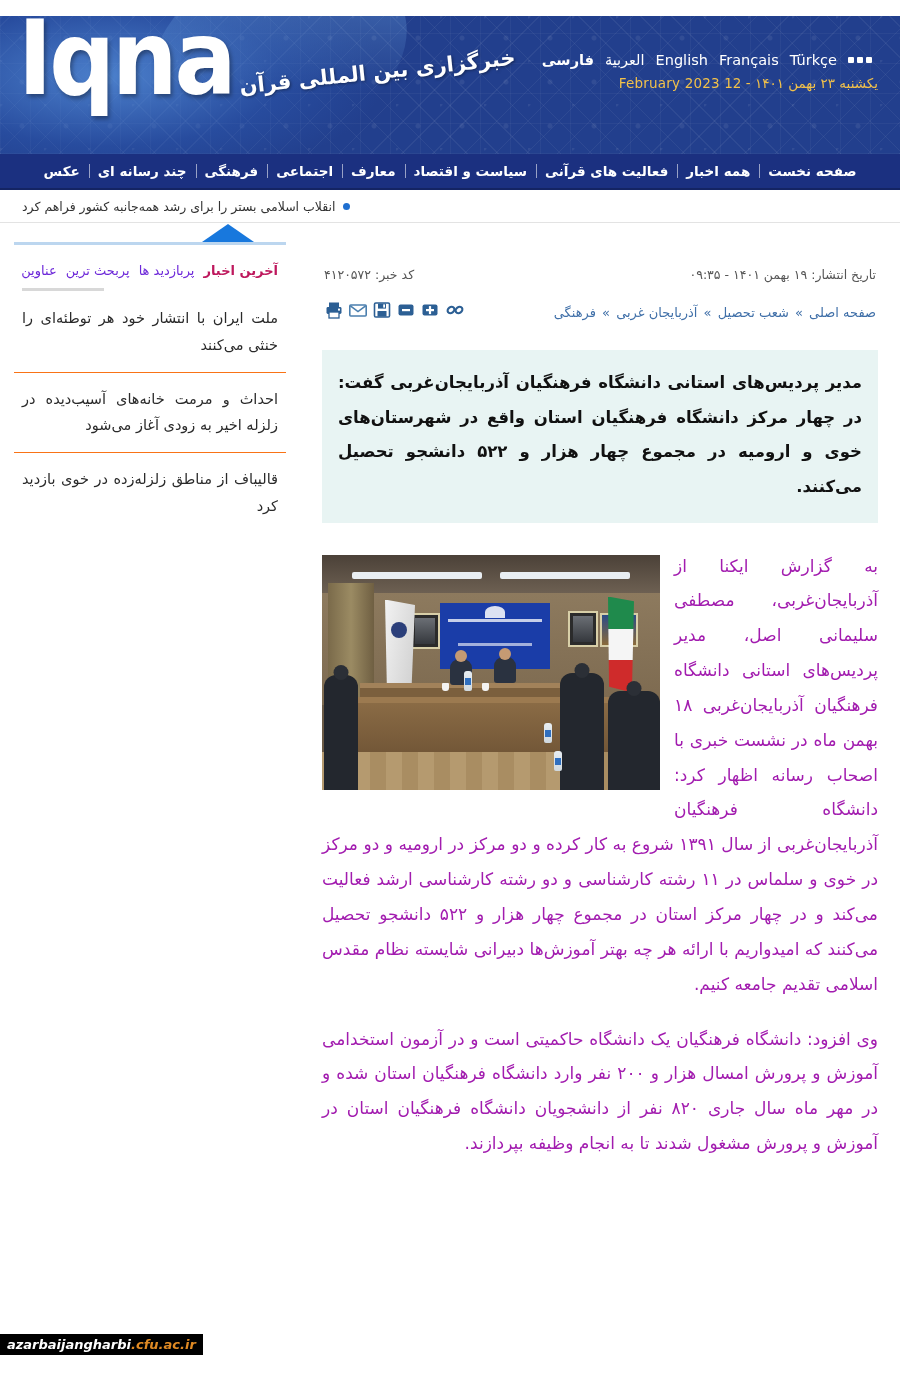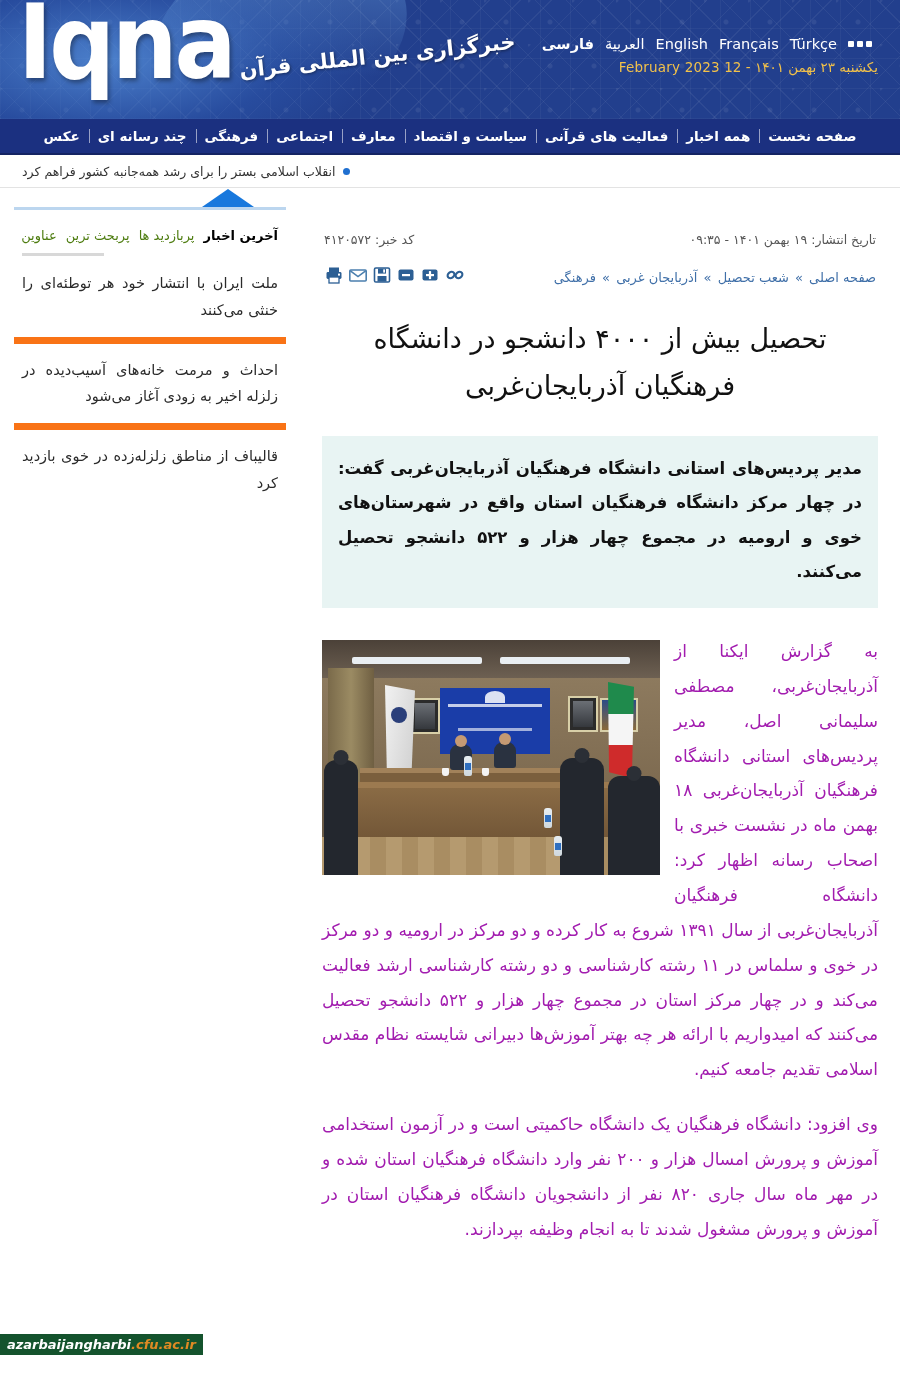--- a/index.html
+++ b/index.html
@@ -8,23 +8,24 @@
     width:900px;height:1373px;
     background:#ffffff;
     font-family:"DejaVu Sans","Liberation Sans",sans-serif;
     overflow:hidden;
     position:relative;
     color:#1a1a1a;
   }
   
   .header{
     position:relative;
-    height:119px;
+    height:138px;
     background:#20408f;
     overflow:hidden;
+    margin-top:16px;
   }
   .header .pattern{
     position:absolute;inset:0;
     background-color:#223f8d;
     background-image:
       radial-gradient(circle at 0 0, rgba(255,255,255,.07) 2px, transparent 3px),
       radial-gradient(circle at 22px 22px, rgba(255,255,255,.07) 2px, transparent 3px),
       repeating-linear-gradient(45deg, rgba(255,255,255,.055) 0 1px, transparent 1px 22px),
       repeating-linear-gradient(-45deg, rgba(255,255,255,.055) 0 1px, transparent 1px 22px),
       repeating-linear-gradient(0deg, rgba(255,255,255,.04) 0 1px, transparent 1px 30px),
@@ -138,31 +139,31 @@
     width:0;height:0;
     border-left:26px solid transparent;
     border-right:26px solid transparent;
     border-bottom:18px solid #1878dd;
   }
   .side-tabs{
     display:flex;justify-content:flex-start;gap:9px;
     direction:rtl;padding:18px 8px 10px 8px;
     font-size:13px;flex-wrap:nowrap;
   }
-  .side-tabs .tab{color:#4d7c0f;cursor:pointer;white-space:nowrap;}
-  .side-tabs .tab.active{color:#000000;font-weight:700;text-align:right;}
+  .side-tabs .tab{color:#6d28d9;cursor:pointer;white-space:nowrap;}
+  .side-tabs .tab.active{color:#be185d;font-weight:700;text-align:right;}
   .side-underline{
     height:3px;background:#d8d8d8;margin:0 8px 0 8px;position:relative;
   }
   .side-underline::after{
     content:"";position:absolute;right:0;top:0;height:3px;width:68%;background:#ffffff;
   }
   .side-list{list-style:none;margin:0;padding:0;}
   .side-list li{
-    border-top:7px solid #f97316;
+    border-top:1px solid #f97316;
     padding:13px 8px 13px 8px;
     font-size:14.5px;line-height:1.85;
     color:#2a2a2a;text-align:justify;
     cursor:pointer;
   }
   .side-list li:first-child{border-top:none;padding-top:14px;}
   
   .meta{
     display:flex;justify-content:space-between;align-items:center;
     direction:rtl;font-size:12.5px;color:#555;
@@ -231,21 +232,21 @@
   .ph .man{position:absolute;width:22px;height:26px;border-radius:9px 9px 3px 3px;background:#2a3240;}
   .ph .man .hd{position:absolute;left:50%;top:-9px;transform:translateX(-50%);width:12px;height:12px;border-radius:50%;background:#c59a73;}
   .ph .person{position:absolute;background:#23272e;border-radius:12px 12px 0 0;}
   .ph .person .hd{position:absolute;left:50%;top:-10px;transform:translateX(-50%);width:15px;height:15px;border-radius:50%;background:#2b2f36;}
   .ph .cup{position:absolute;width:7px;height:8px;background:#f3f3f3;border-radius:1px 1px 3px 3px;}
   .ph .bottle{position:absolute;width:8px;height:20px;background:linear-gradient(#e8eef2,#cfd8de);border-radius:3px 3px 2px 2px;}
   .ph .bottle::after{content:"";position:absolute;left:1px;right:1px;top:7px;height:7px;background:#2f6fbf;}
   
   .watermark{
     position:absolute;left:0;bottom:18px;
-    background:#14532d;color:#ffffff;
+    background:#000000;color:#ffffff;
     font-size:13px;font-weight:700;font-style:italic;
     padding:3px 7px;direction:ltr;
     font-family:"DejaVu Sans","Liberation Sans",sans-serif;
   }
   .watermark .tld{color:#e08a24;}
 </style>
 </head>
 <body>
 
 <div class="header">
@@ -362,21 +363,20 @@
           <svg width="22" height="20" viewBox="0 0 22 20">
               <g fill="none" stroke="#2c5f94" stroke-width="2.1">
                 <ellipse cx="7" cy="10" rx="3.6" ry="2.9" transform="rotate(-35 7 10)"></ellipse>
                 <ellipse cx="15" cy="10" rx="3.6" ry="2.9" transform="rotate(-35 15 10)"></ellipse>
               </g>
             </svg>
         </span>
       </div>
     </div>
 
-    <h1 class="title">تحصیل بیش از ۴۰۰۰ دانشجو در دانشگاه فرهنگیان آذربایجان‌غربی</h1>
 
     <div class="lead">مدیر پردیس‌های استانی دانشگاه فرهنگیان آذربایجان‌غربی گفت: در چهار مرکز دانشگاه فرهنگیان استان واقع در شهرستان‌های خوی و ارومیه در مجموع چهار هزار و ۵۲۲ دانشجو تحصیل می‌کنند.</div>
 
     <div class="body">
       <div class="figure" title="نشست خبری مدیر پردیس‌های استانی دانشگاه فرهنگیان آذربایجان‌غربی">
         <div class="ph">
           <div class="ceil"></div>
           <div class="tube" style="left:30px;width:130px;"></div>
           <div class="tube" style="left:178px;width:130px;"></div>
           <div class="wall"></div>

